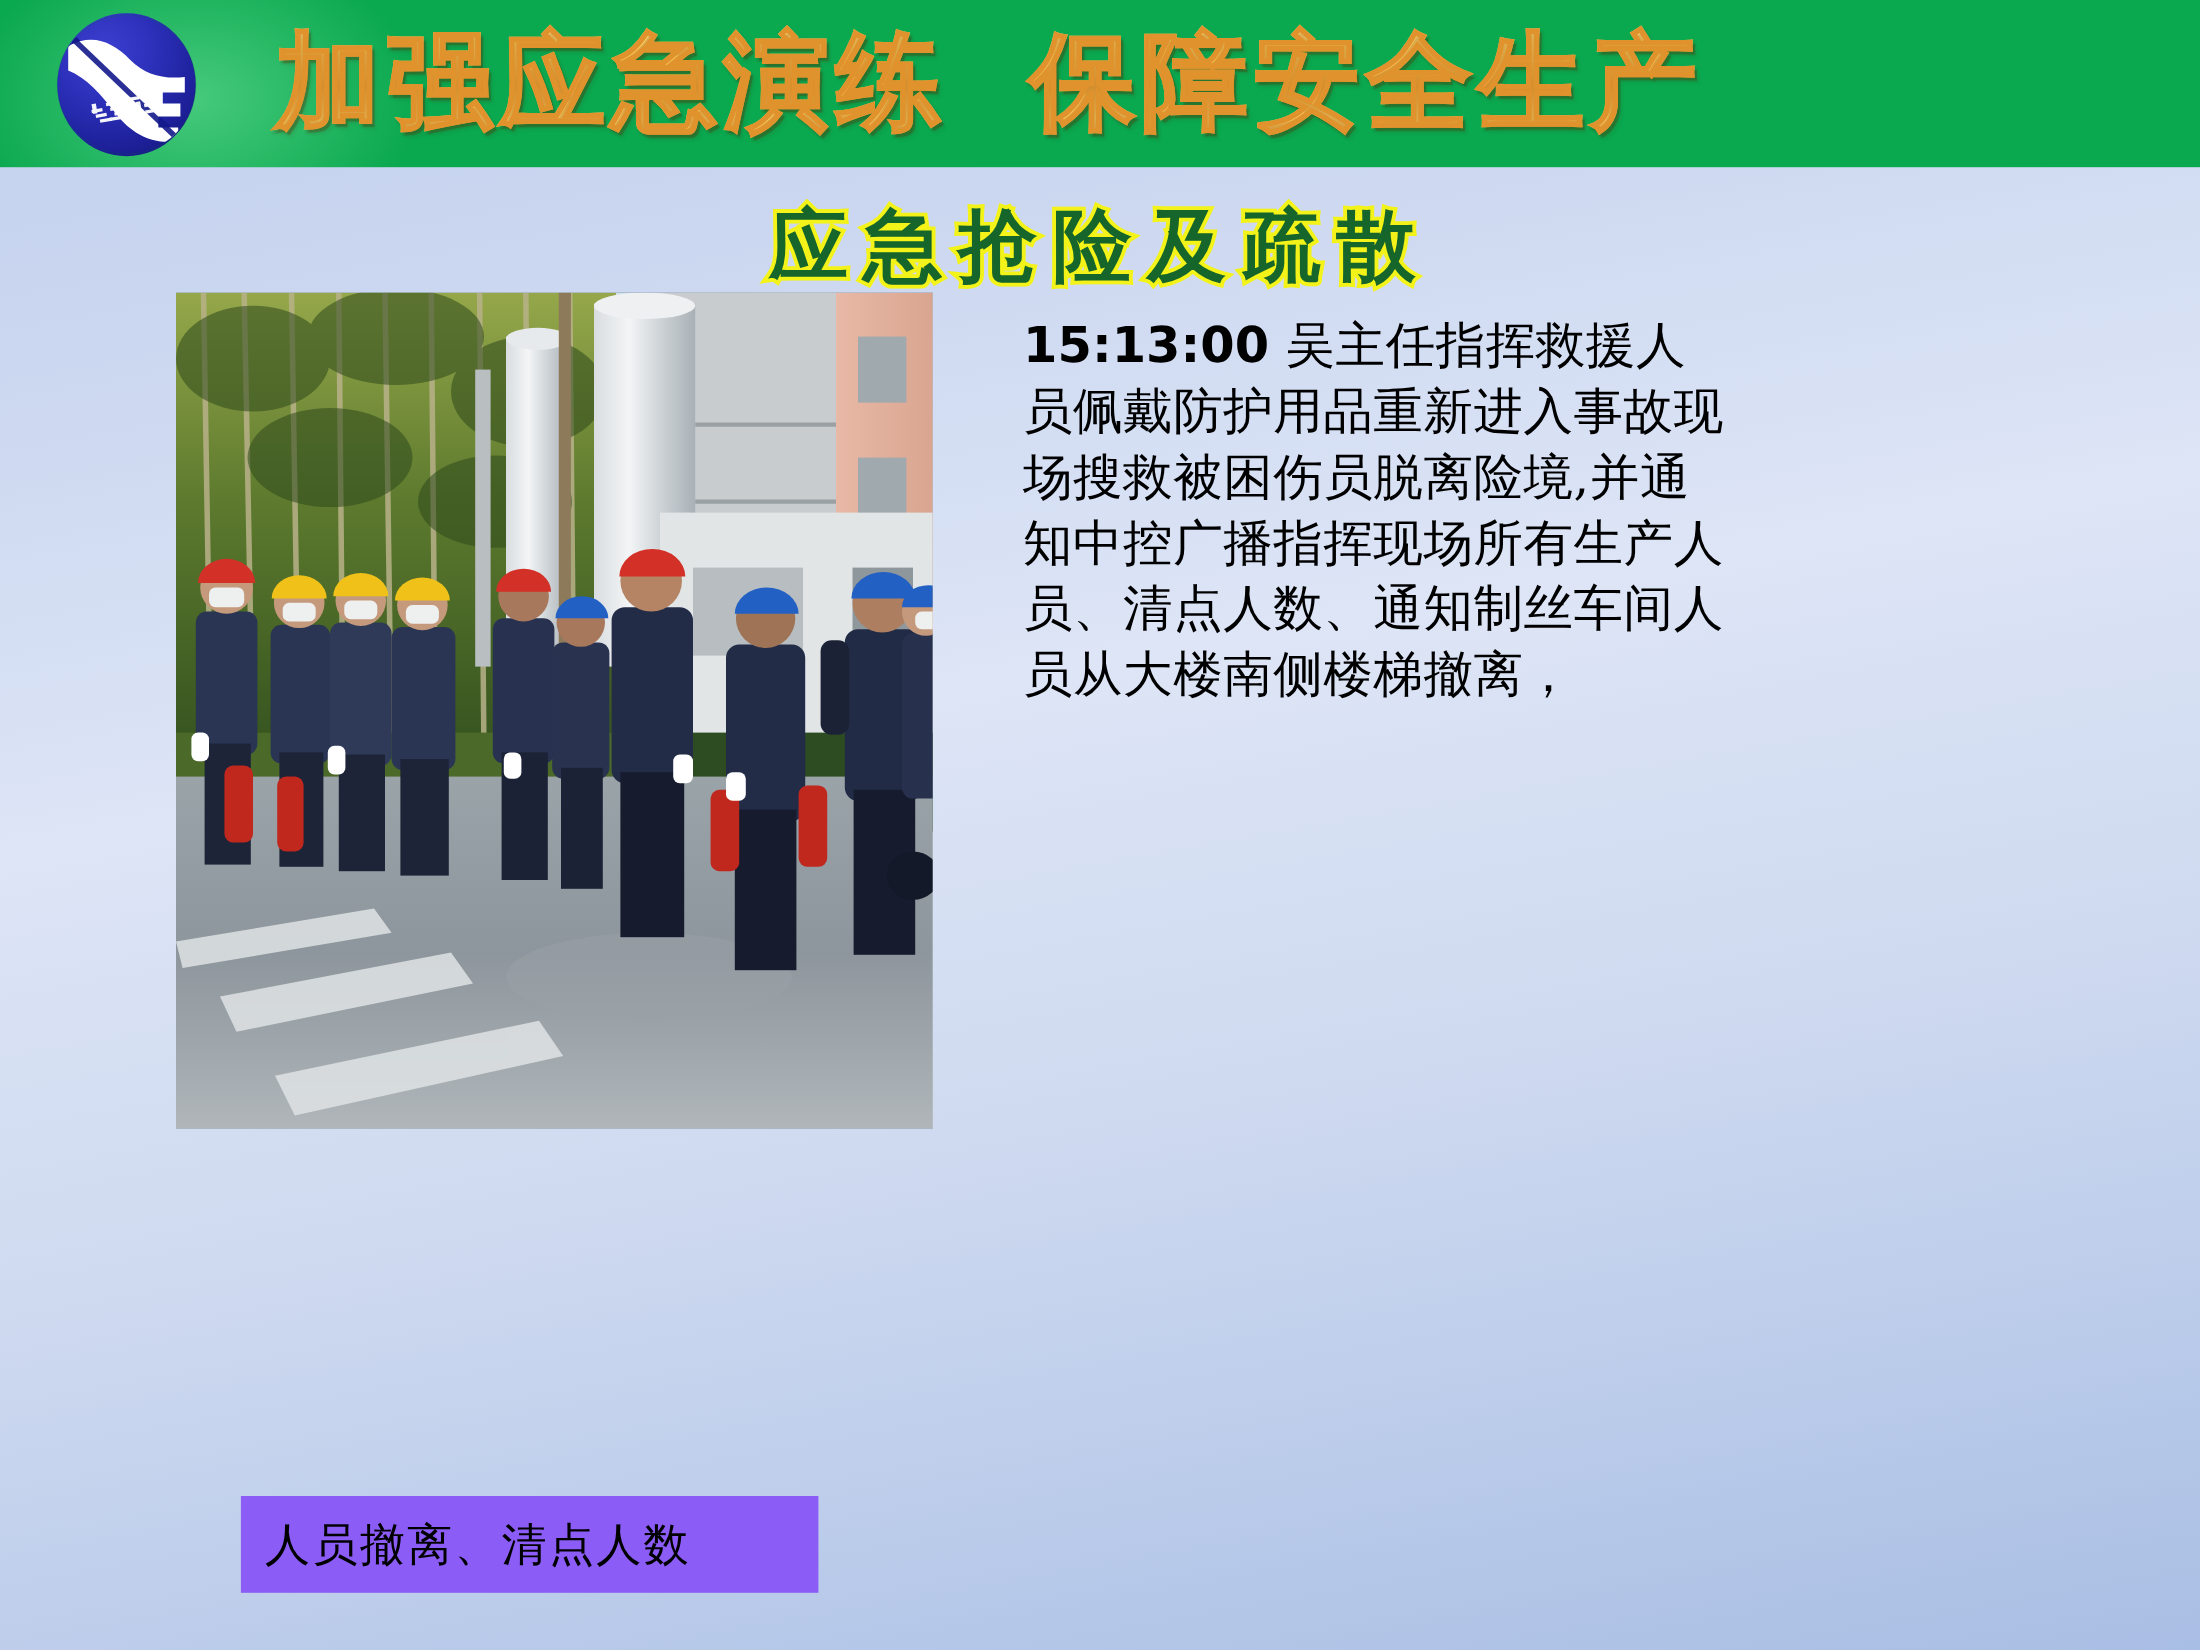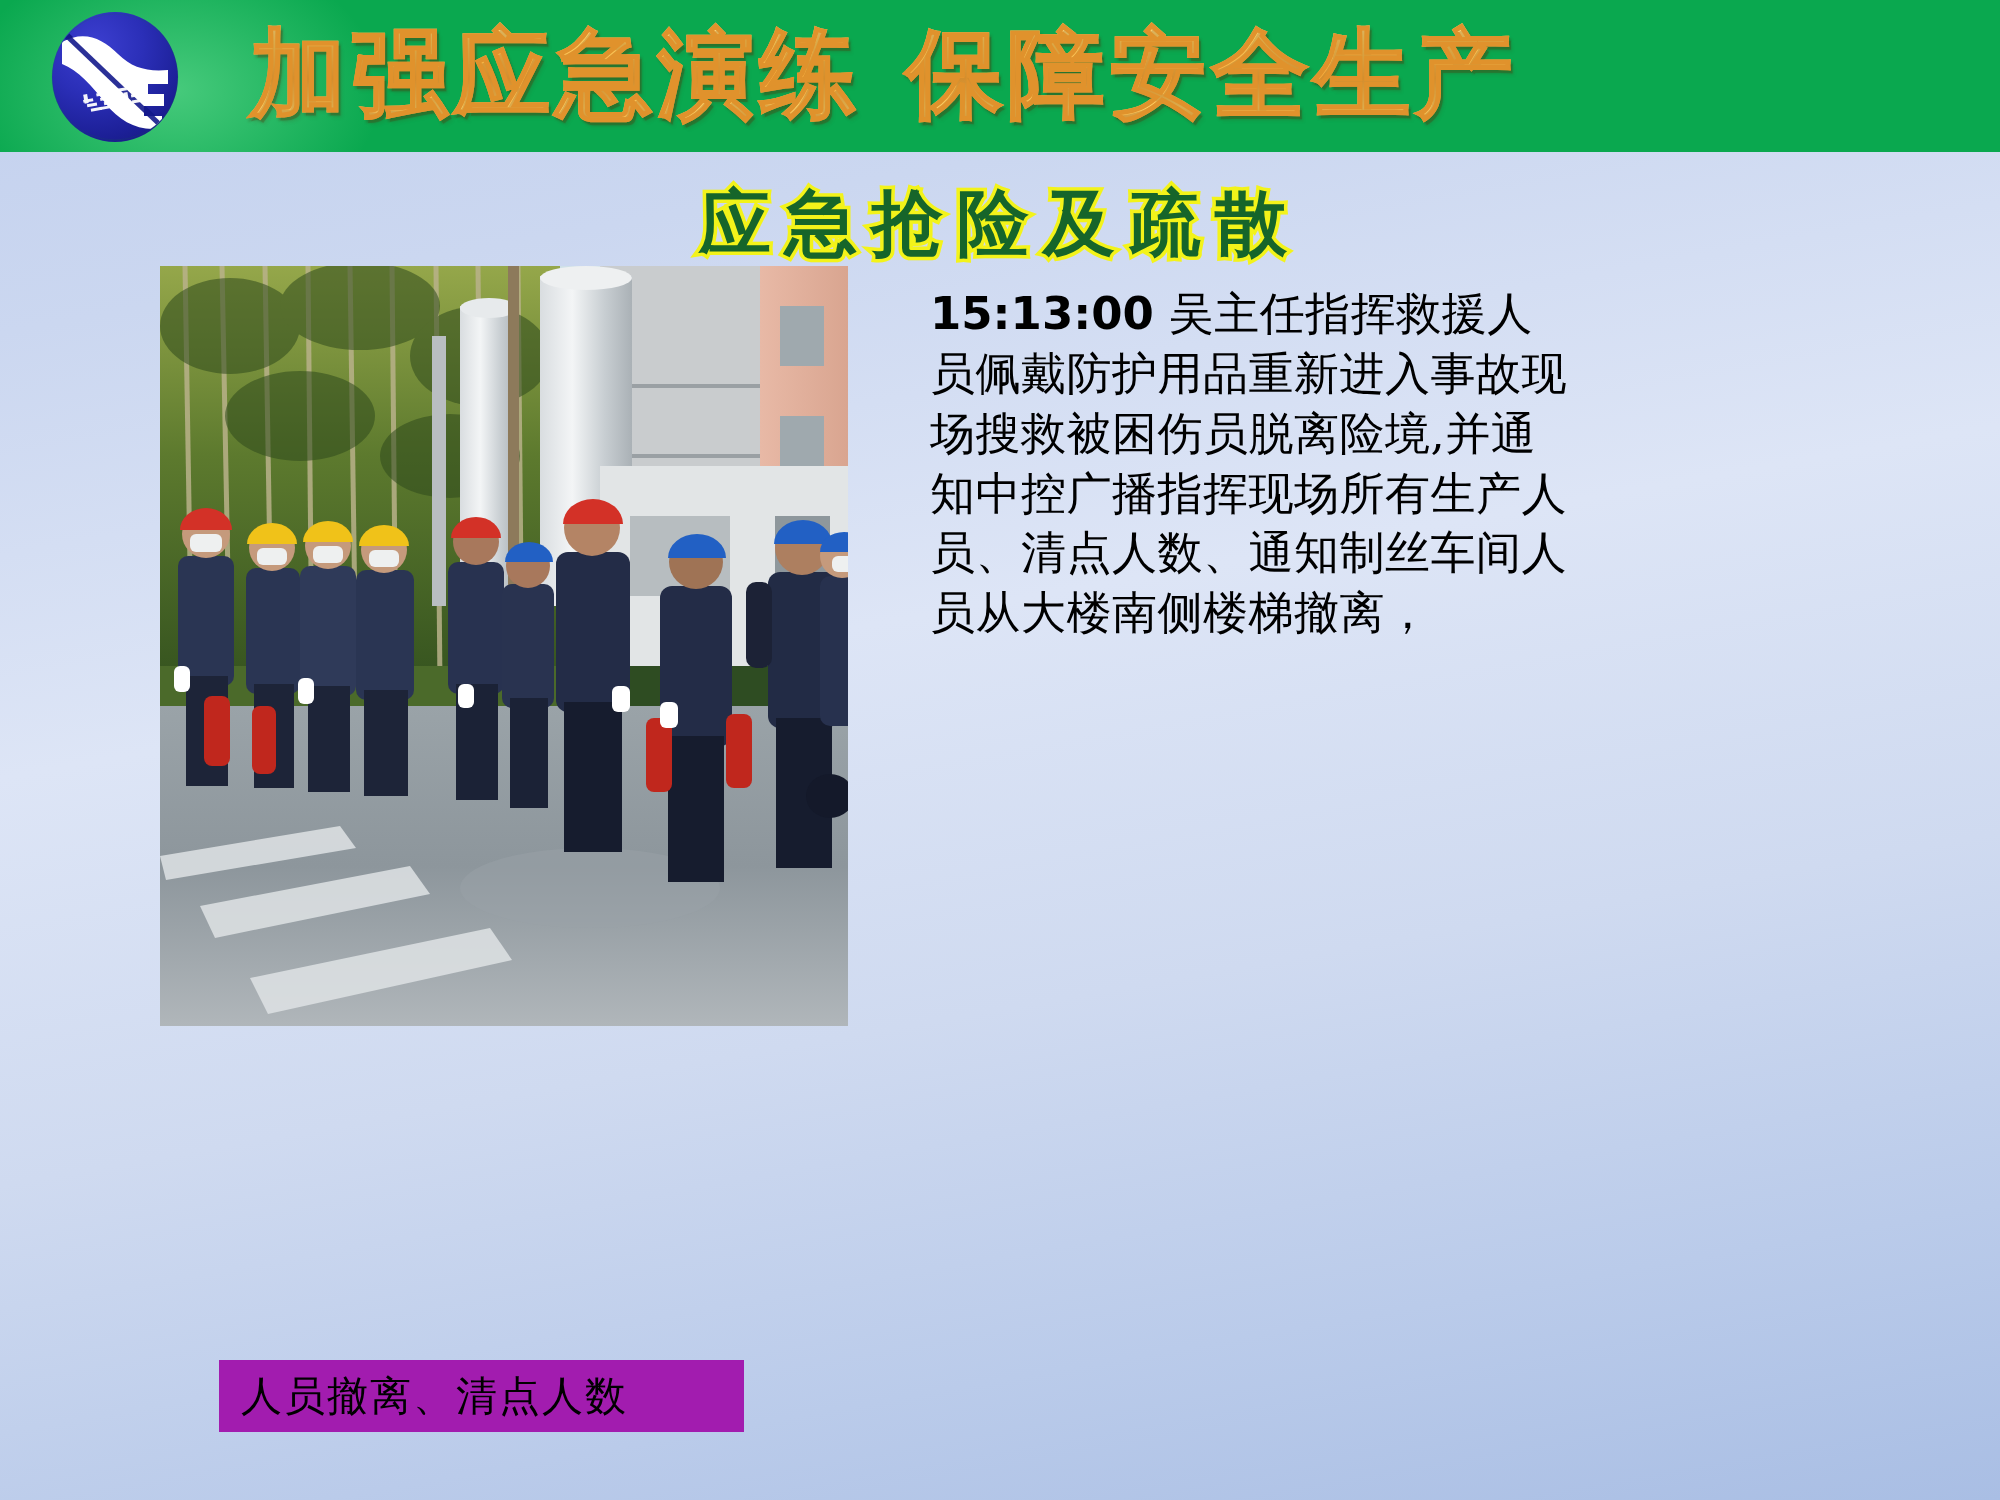--- a/index.html
+++ b/index.html
@@ -27,21 +27,21 @@
   }
   #logo .disc {
     position:absolute; left:8px; top:4px; width:126px; height:130px;
     border-radius:50%;
     background:radial-gradient(circle at 34% 26%, #3c3fd0 0%, #2b2fb8 38%, #1c1f96 72%, #14166f 100%);
   }
   #logo svg { position:absolute; left:0; top:0; width:140px; height:138px; }
 
   #banner-title {
     position:absolute; left:250px; top:0; width:1740px; height:152px;
-    display:flex; align-items:center; gap:44px;
+    display:flex; align-items:center; gap:74px;
     font-family:"DejaVu Sans", sans-serif;
     font-weight:bold;
     font-size:96px;
     letter-spacing:6px;
     white-space:nowrap;
   }
   .gold {
     background:linear-gradient(180deg,#ffe9a8 0%,#ffd061 22%,#f7a93a 52%,#ffcf63 74%,#e98a22 100%);
     -webkit-background-clip:text; background-clip:text;
     color:transparent;
@@ -79,22 +79,22 @@
     font-size:45px;
     line-height:1.33;
     color:#000;
     letter-spacing:0.5px;
   }
   #body-text p { margin:0; }
   .tstamp { font-family:"DejaVu Sans","Liberation Sans",sans-serif; font-weight:bold; letter-spacing:0; }
 
   
   #caption-box {
-    position:absolute; left:219px; top:1360px; width:525px; height:72px;
-    background:#a21caf;
+    position:absolute; left:219px; top:1360px; width:525px; height:88px;
+    background:#8b5cf6;
     display:flex; align-items:center;
   }
   #caption-text {
     padding-left:22px;
     font-family:"DejaVu Serif","Liberation Serif",serif;
     font-size:41px;
     color:#000;
     letter-spacing:2px;
   }
 </style>

